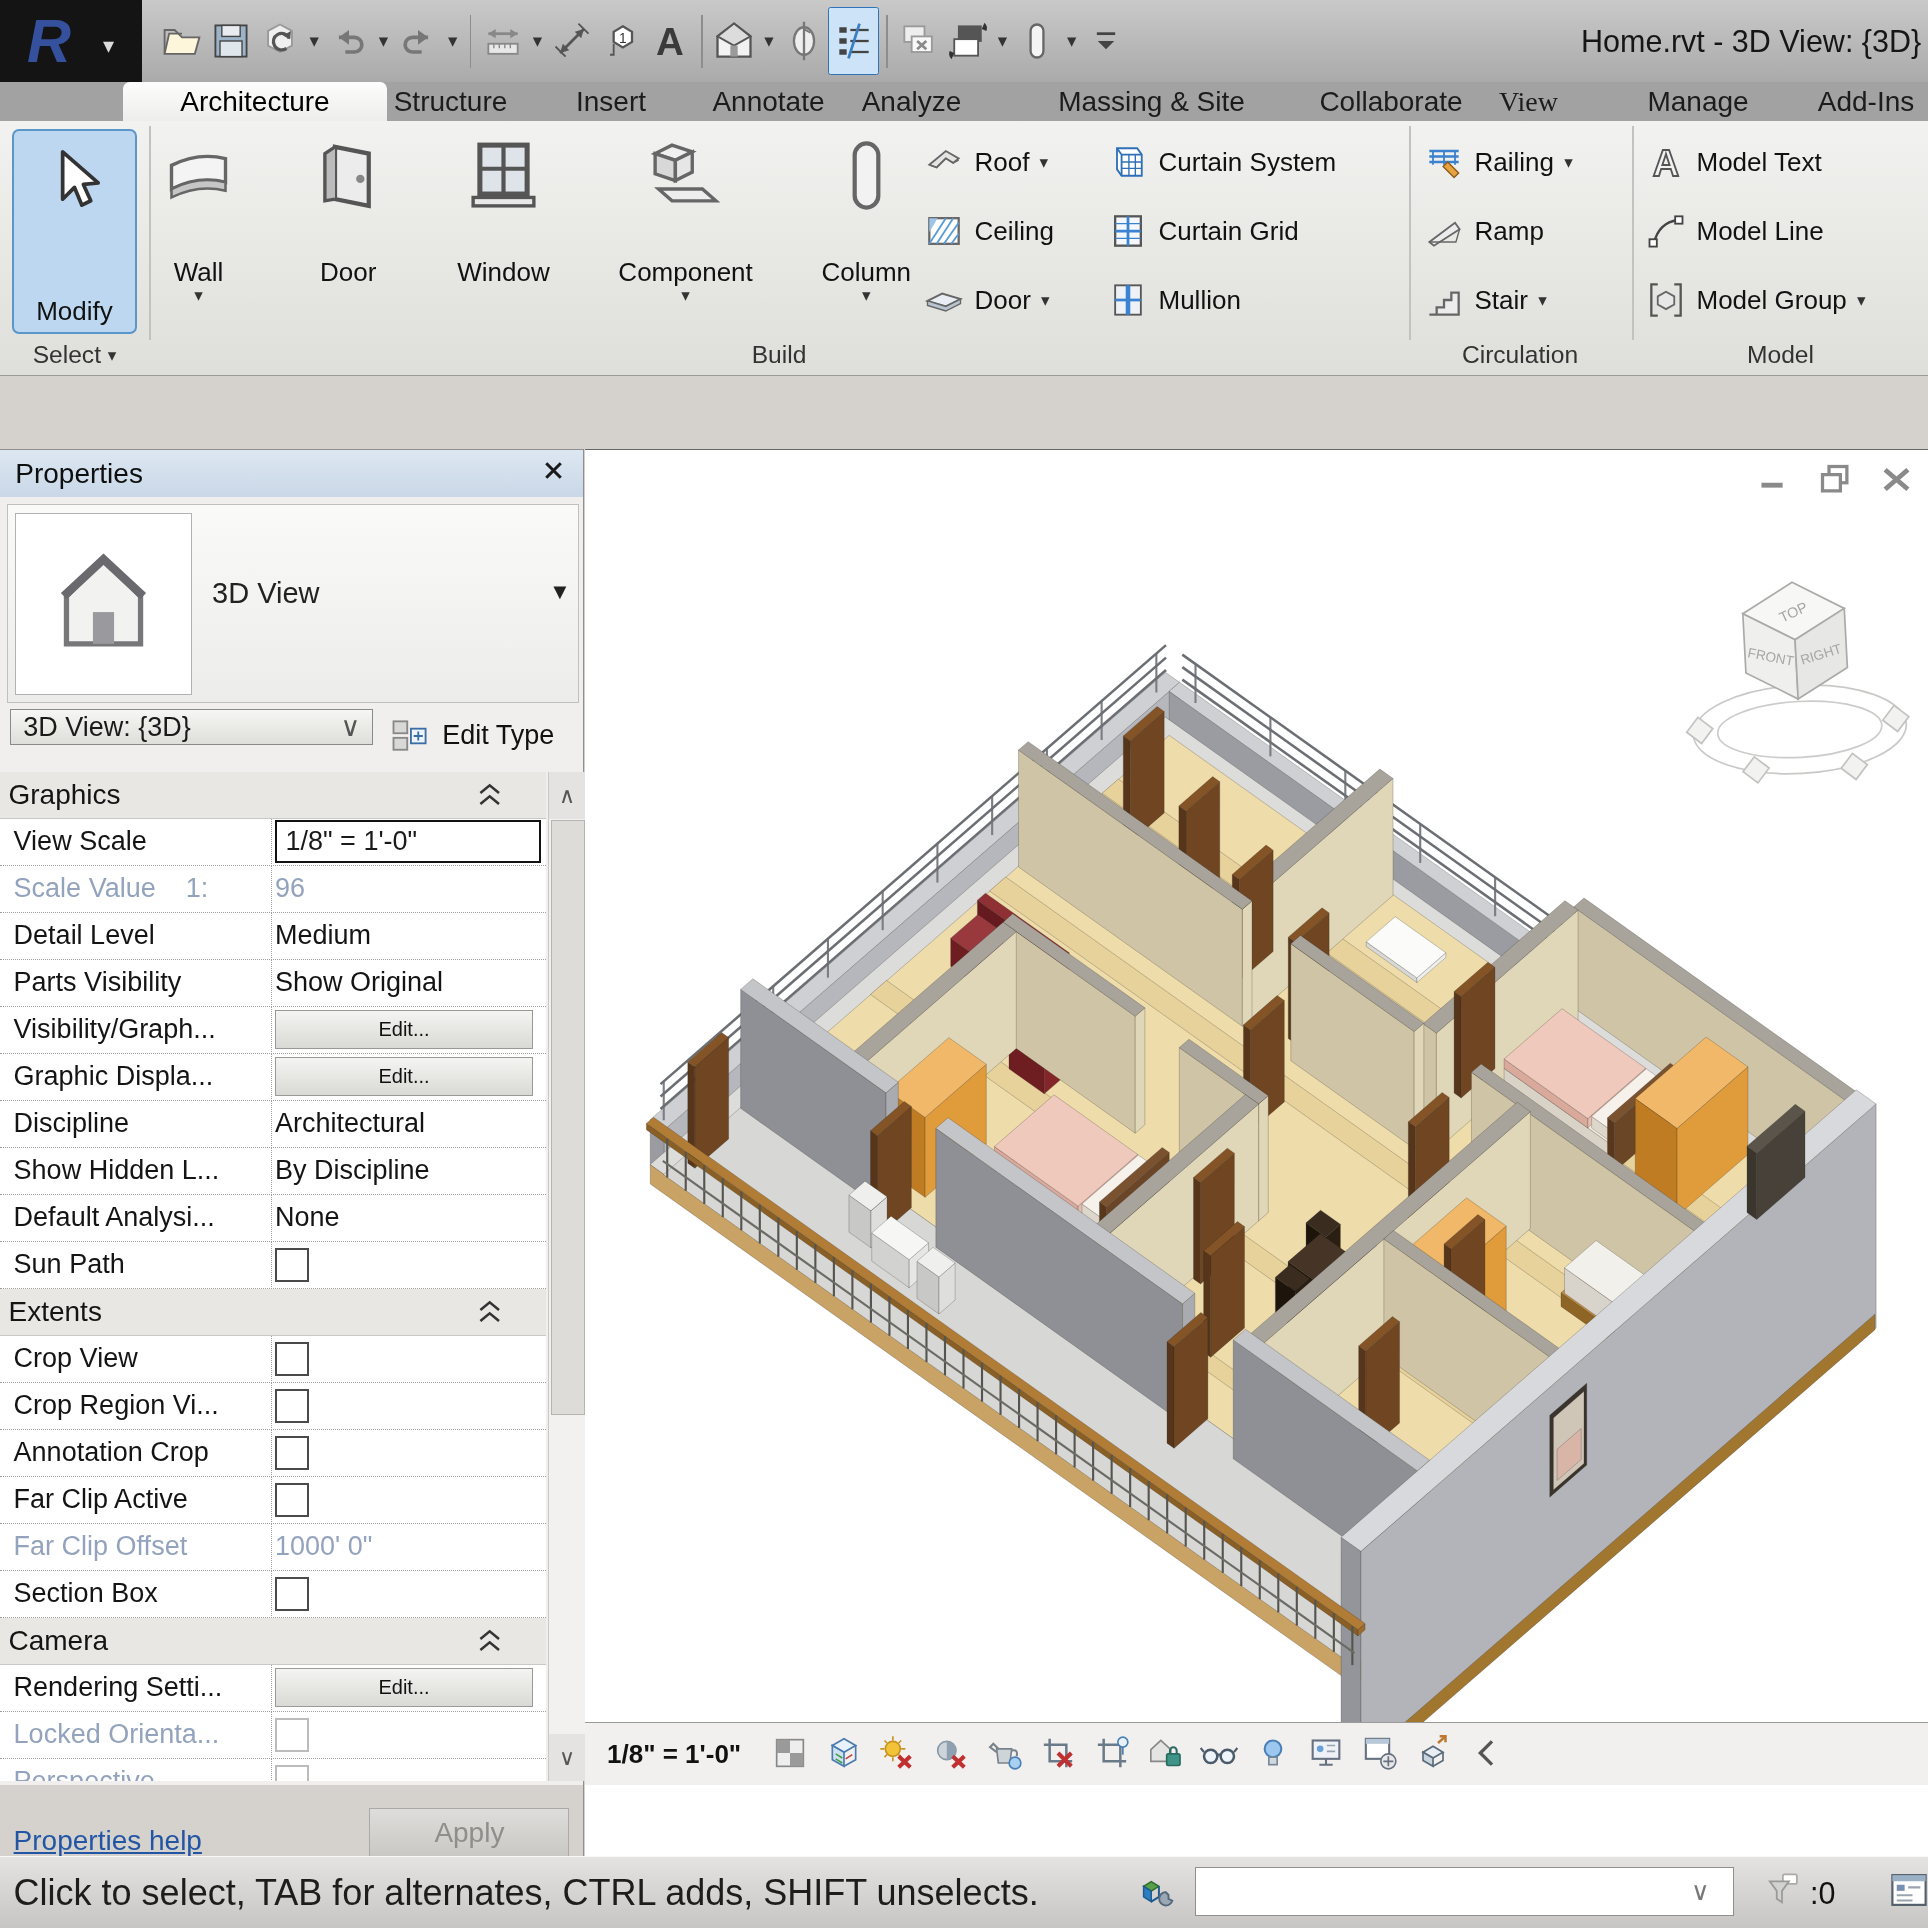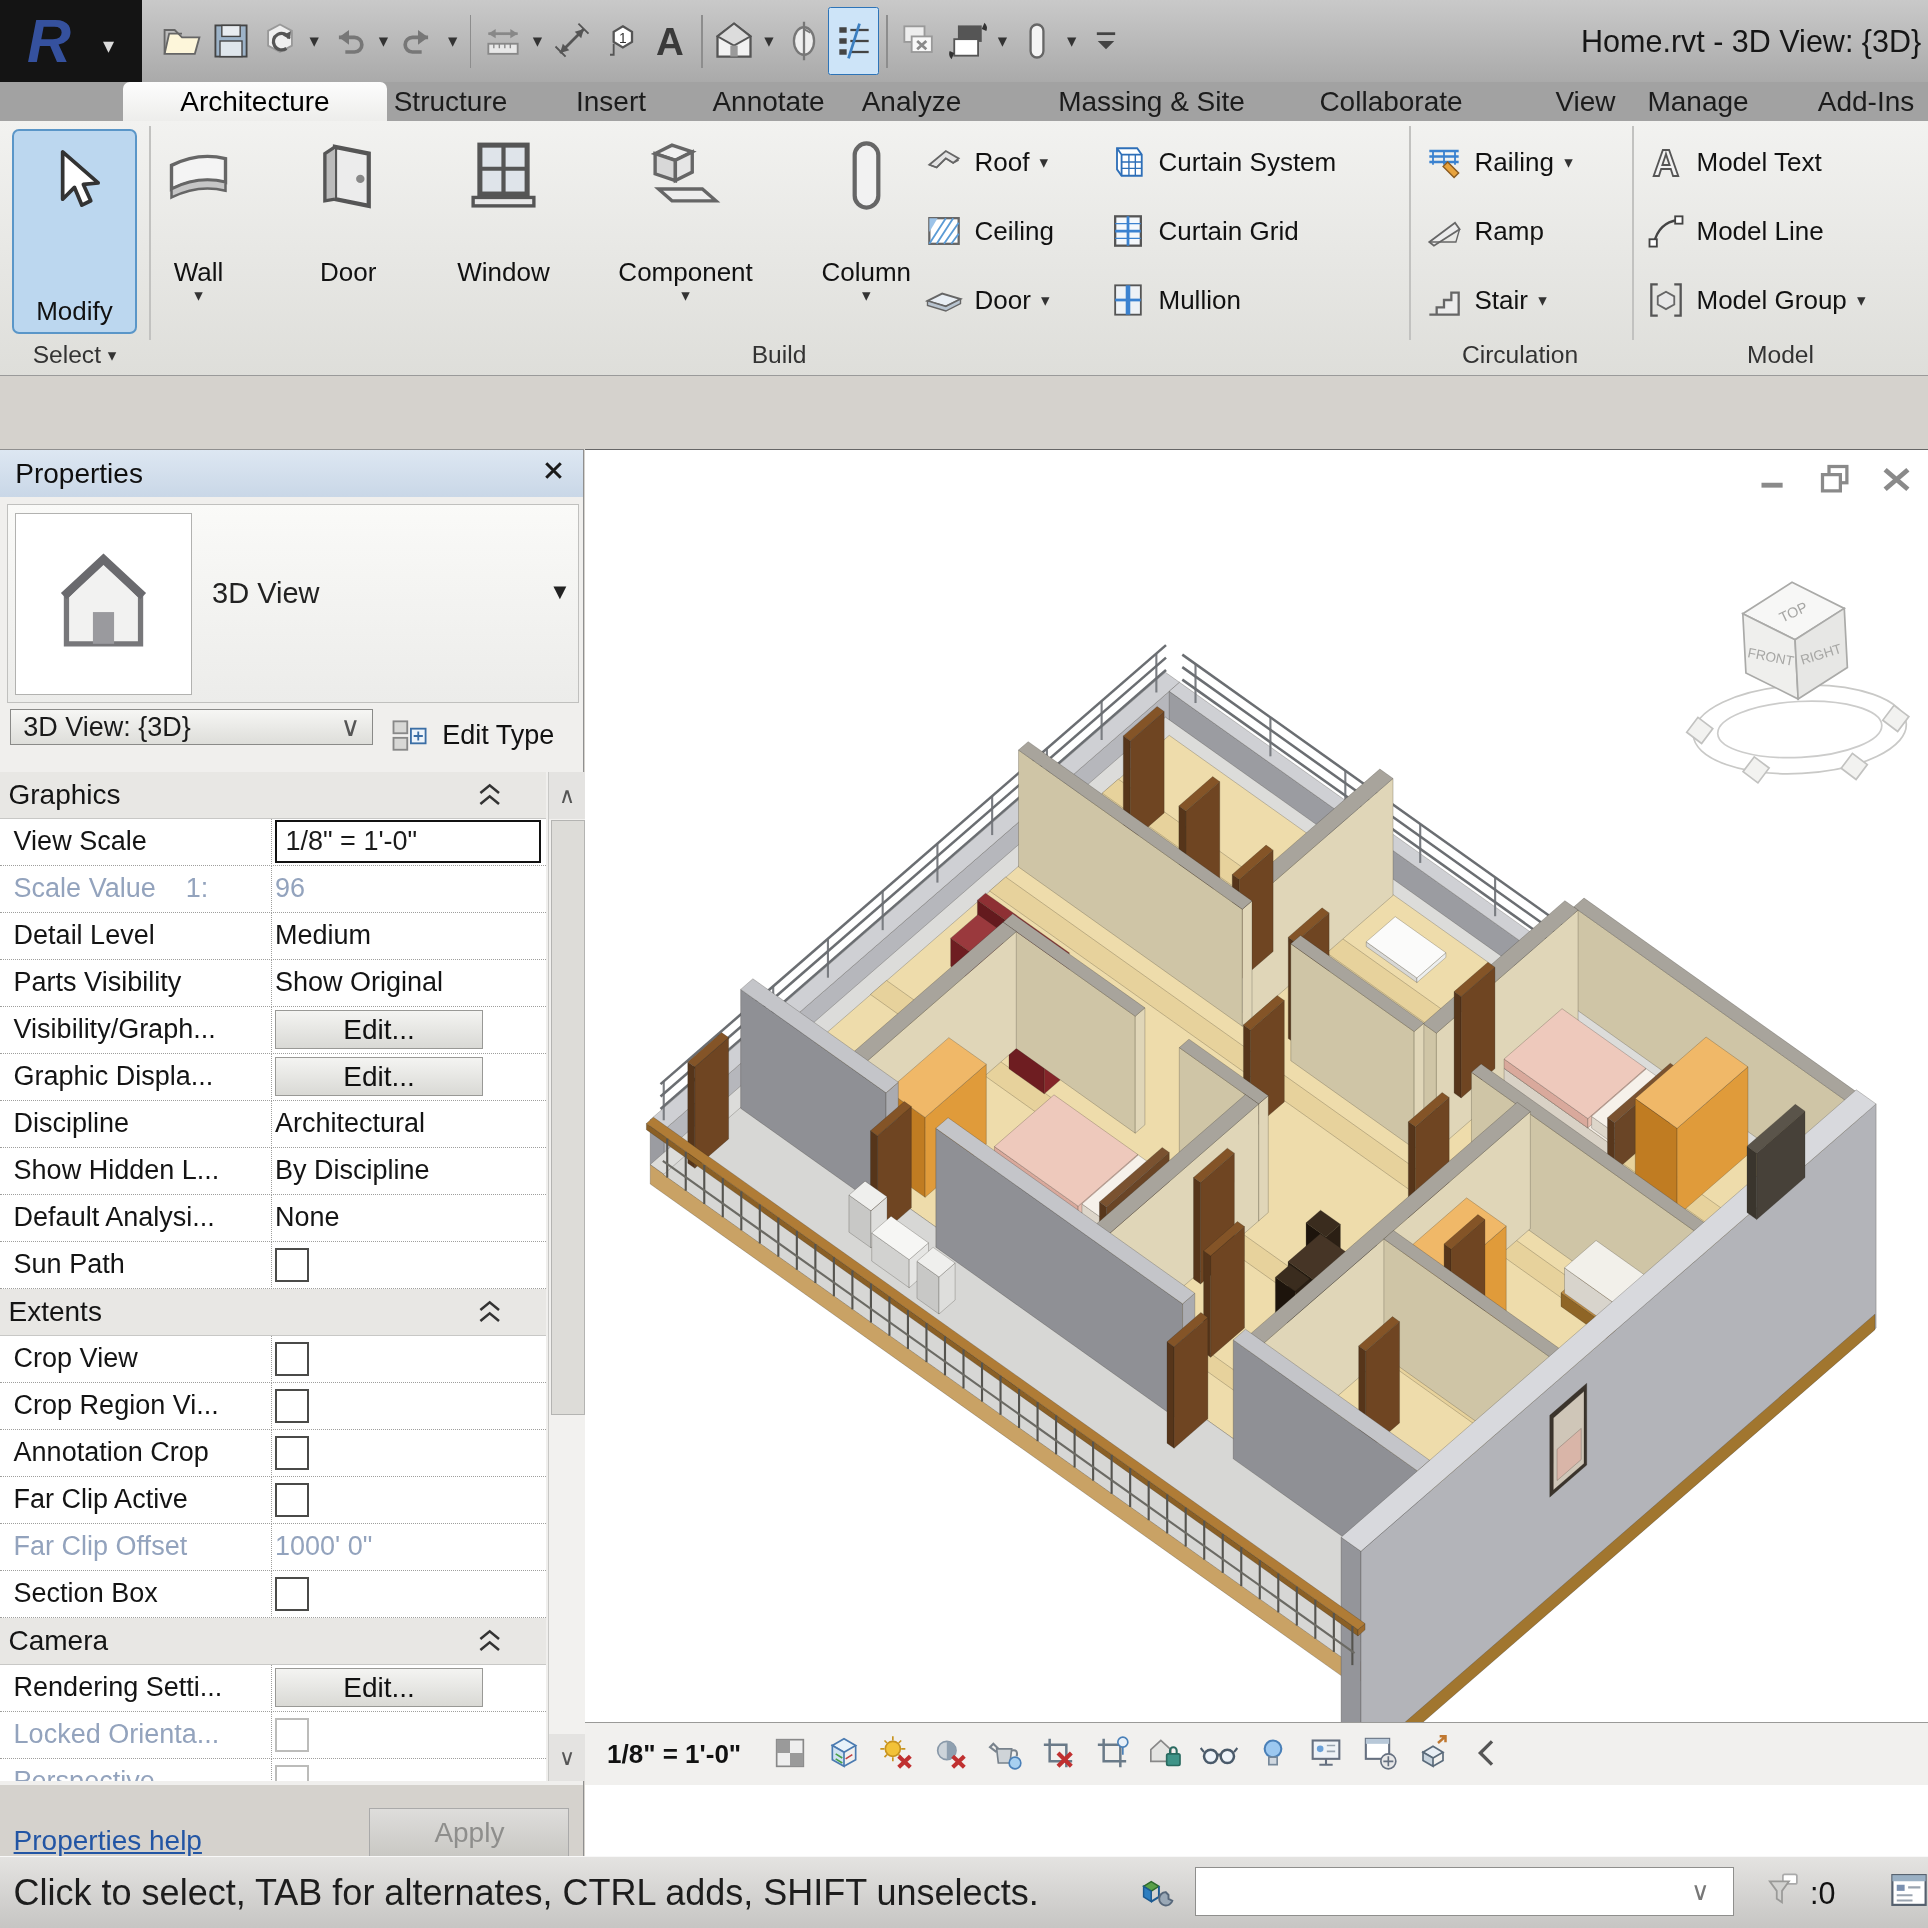--- a/index.html
+++ b/index.html
@@ -59,22 +59,22 @@
   #propGrid{left:0;top:322px;width:546px;height:1009px;background:#fff;overflow:hidden}
   .prow{position:relative;width:100%;height:47px;border-bottom:1.7px dotted #9f9f9d;box-sizing:border-box;background:#fff}
   .prow .plabel{position:absolute;left:13.6px;top:0;height:45px;display:flex;align-items:center;font-size:27px;color:#141414;white-space:pre}
   .prow .pvalue{position:absolute;left:275px;top:0;width:268px;height:45px;display:flex;align-items:center;font-size:27px;color:#141414}
   .prow .vline{position:absolute;left:271px;top:0;width:0;height:45px;border-left:1.7px dotted #9f9f9d}
   .prow.gray .plabel,.prow.gray .pvalue{color:#93a3bd}
   .prow.header{background:#e8e7e4;border-bottom:0.8px solid #c8c8c6}
   .prow.header .plabel{font-size:28px;left:8.5px}
   .chev{position:absolute;right:44px;top:8.5px}
   .chev svg{width:25.4px;height:29px}
-  .editbtn{width:208px;height:39px;background:linear-gradient(#f4f4f2,#d9d9d5);border:1.7px solid #999996;
-       display:flex;align-items:center;justify-content:center;font-size:28px;color:#111;box-sizing:border-box}
+  .editbtn{width:258px;height:39px;background:linear-gradient(#f4f4f2,#d9d9d5);border:1.7px solid #999996;
+       display:flex;align-items:center;justify-content:center;font-size:20px;color:#111;box-sizing:border-box}
   .cbox{width:34px;height:34px;background:#fff;border:2.5px solid #4a4a48;box-sizing:border-box}
   .cbox.grayed{border-color:#bcbcba}
   .boxedval{position:absolute;left:275px;top:0.8px;width:266px;height:43px;border:2.5px solid #111;display:flex;align-items:center;
        box-sizing:border-box;padding-left:8.5px;font-size:27px}
   #pscroll{left:548px;top:322px;width:36px;height:1009px;background:#f2f1ef;border-left:0.8px solid #c8c8c6}
   .sbtn{position:absolute;left:0;width:36px;height:47px;background:#e4e3e1;display:flex;align-items:center;justify-content:center;
         font-size:22px;color:#555}
   #sthumb{position:absolute;left:1.7px;top:48px;width:32px;height:593px;background:#dddcd8;border:0.8px solid #b4b4b2}
   #propBottom{left:0;top:1335px;width:583px;height:72px;background:#d5d2cd;display:flex;align-items:flex-end;justify-content:space-between;
         padding:0 13.6px;box-sizing:border-box}
@@ -240,21 +240,21 @@
 <div id="appA" class="abs">A</div>
 
 <div id="tabrow" class="abs">
     <div class="tab active" style="left: 123px; width: 220px;">Architecture</div>
     <div class="tab" style="left: 352px; width: 153px;">Structure</div>
     <div class="tab" style="left: 534px; width: 110px;">Insert</div>
     <div class="tab" style="left: 670px; width: 153px;">Annotate</div>
     <div class="tab" style="left: 824px; width: 131px;">Analyze</div>
     <div class="tab" style="left: 1013px; width: 233px;">Massing &amp; Site</div>
     <div class="tab" style="left: 1276px; width: 186px;">Collaborate</div>
-    <div class="tab" style="left: 1519px; width: 89px;">View</div>
+    <div class="tab" style="left: 1462px; width: 89px; font-family: Liberation Serif, serif;">View</div>
     <div class="tab" style="left: 1606px; width: 140px;">Manage</div>
     <div class="tab" style="left: 1776px; width: 136px;">Add-Ins</div>
   </div>
 
 <div id="ribbon" class="abs">
   <div class="vsep" style="left:149px"></div>
   <div class="vsep" style="left:1409px"></div>
   <div class="vsep" style="left:1632px"></div>
   <div id="modifyBtn" class="abs">
     <svg viewBox="0 0 48 48">

